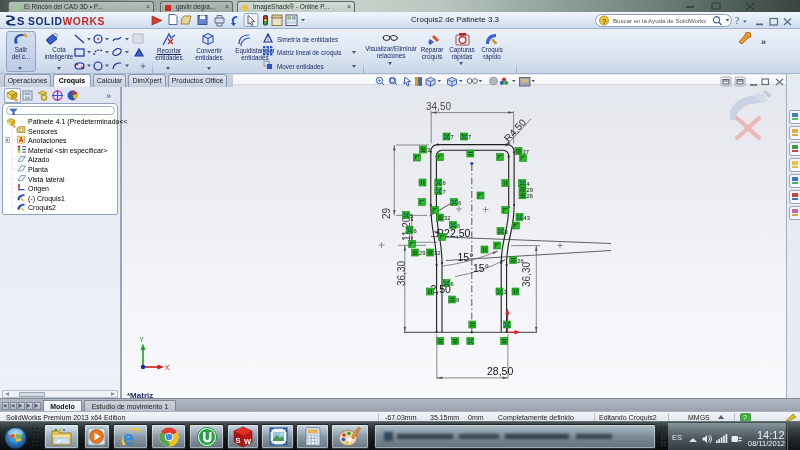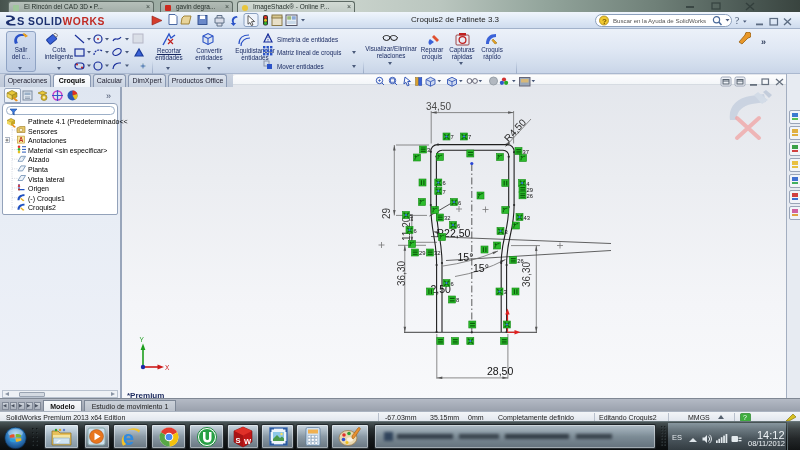--- a/index.html
+++ b/index.html
@@ -558,21 +558,21 @@
 <g stroke-width="1.6" fill="none">
 <line x1="21" y1="293" x2="21" y2="275" stroke="#1d9e1d"></line>
 <path d="M21,269.5 l-2.4,6.5 h4.8 z" fill="#1d9e1d" stroke="none"></path>
 <line x1="21" y1="293" x2="37" y2="293" stroke="#cc1a1a"></line>
 <path d="M42,293 l-6.5,-2.4 v4.8 z" fill="#cc1a1a" stroke="none"></path>
 <circle cx="21" cy="293" r="2.2" fill="#1a2aa8" stroke="none"></circle>
 <text x="17.5" y="268" font-size="6.5" fill="#1d9e1d" font-family="Liberation Sans">Y</text>
 <text x="43" y="296" font-size="6.5" fill="#cc1a1a" font-family="Liberation Sans">X</text>
 </g>
 </svg>
-    <div class="abs" id="frontal">*Premium</div>
+    <div class="abs" id="frontal">*Matriz</div>
   </div>
   <div class="abs" id="taskpane">
 <div class="tptab" style="top:36px;"></div>
 <div class="abs" style="left:4.5px;top:38.5px;width:6px;height:4px;background:#3a7ad0;"></div>
 <div class="abs" style="left:4.5px;top:43.5px;width:6px;height:2.5px;background:#58c058;"></div>
 <div class="tptab" style="top:52px;"></div>
 <div class="abs" style="left:4.5px;top:54.5px;width:6px;height:4px;background:#e0b040;"></div>
 <div class="abs" style="left:4.5px;top:59.5px;width:6px;height:2.5px;background:#e0b040;"></div>
 <div class="tptab" style="top:68px;"></div>
 <div class="abs" style="left:4.5px;top:70.5px;width:6px;height:4px;background:#3aa048;"></div>

